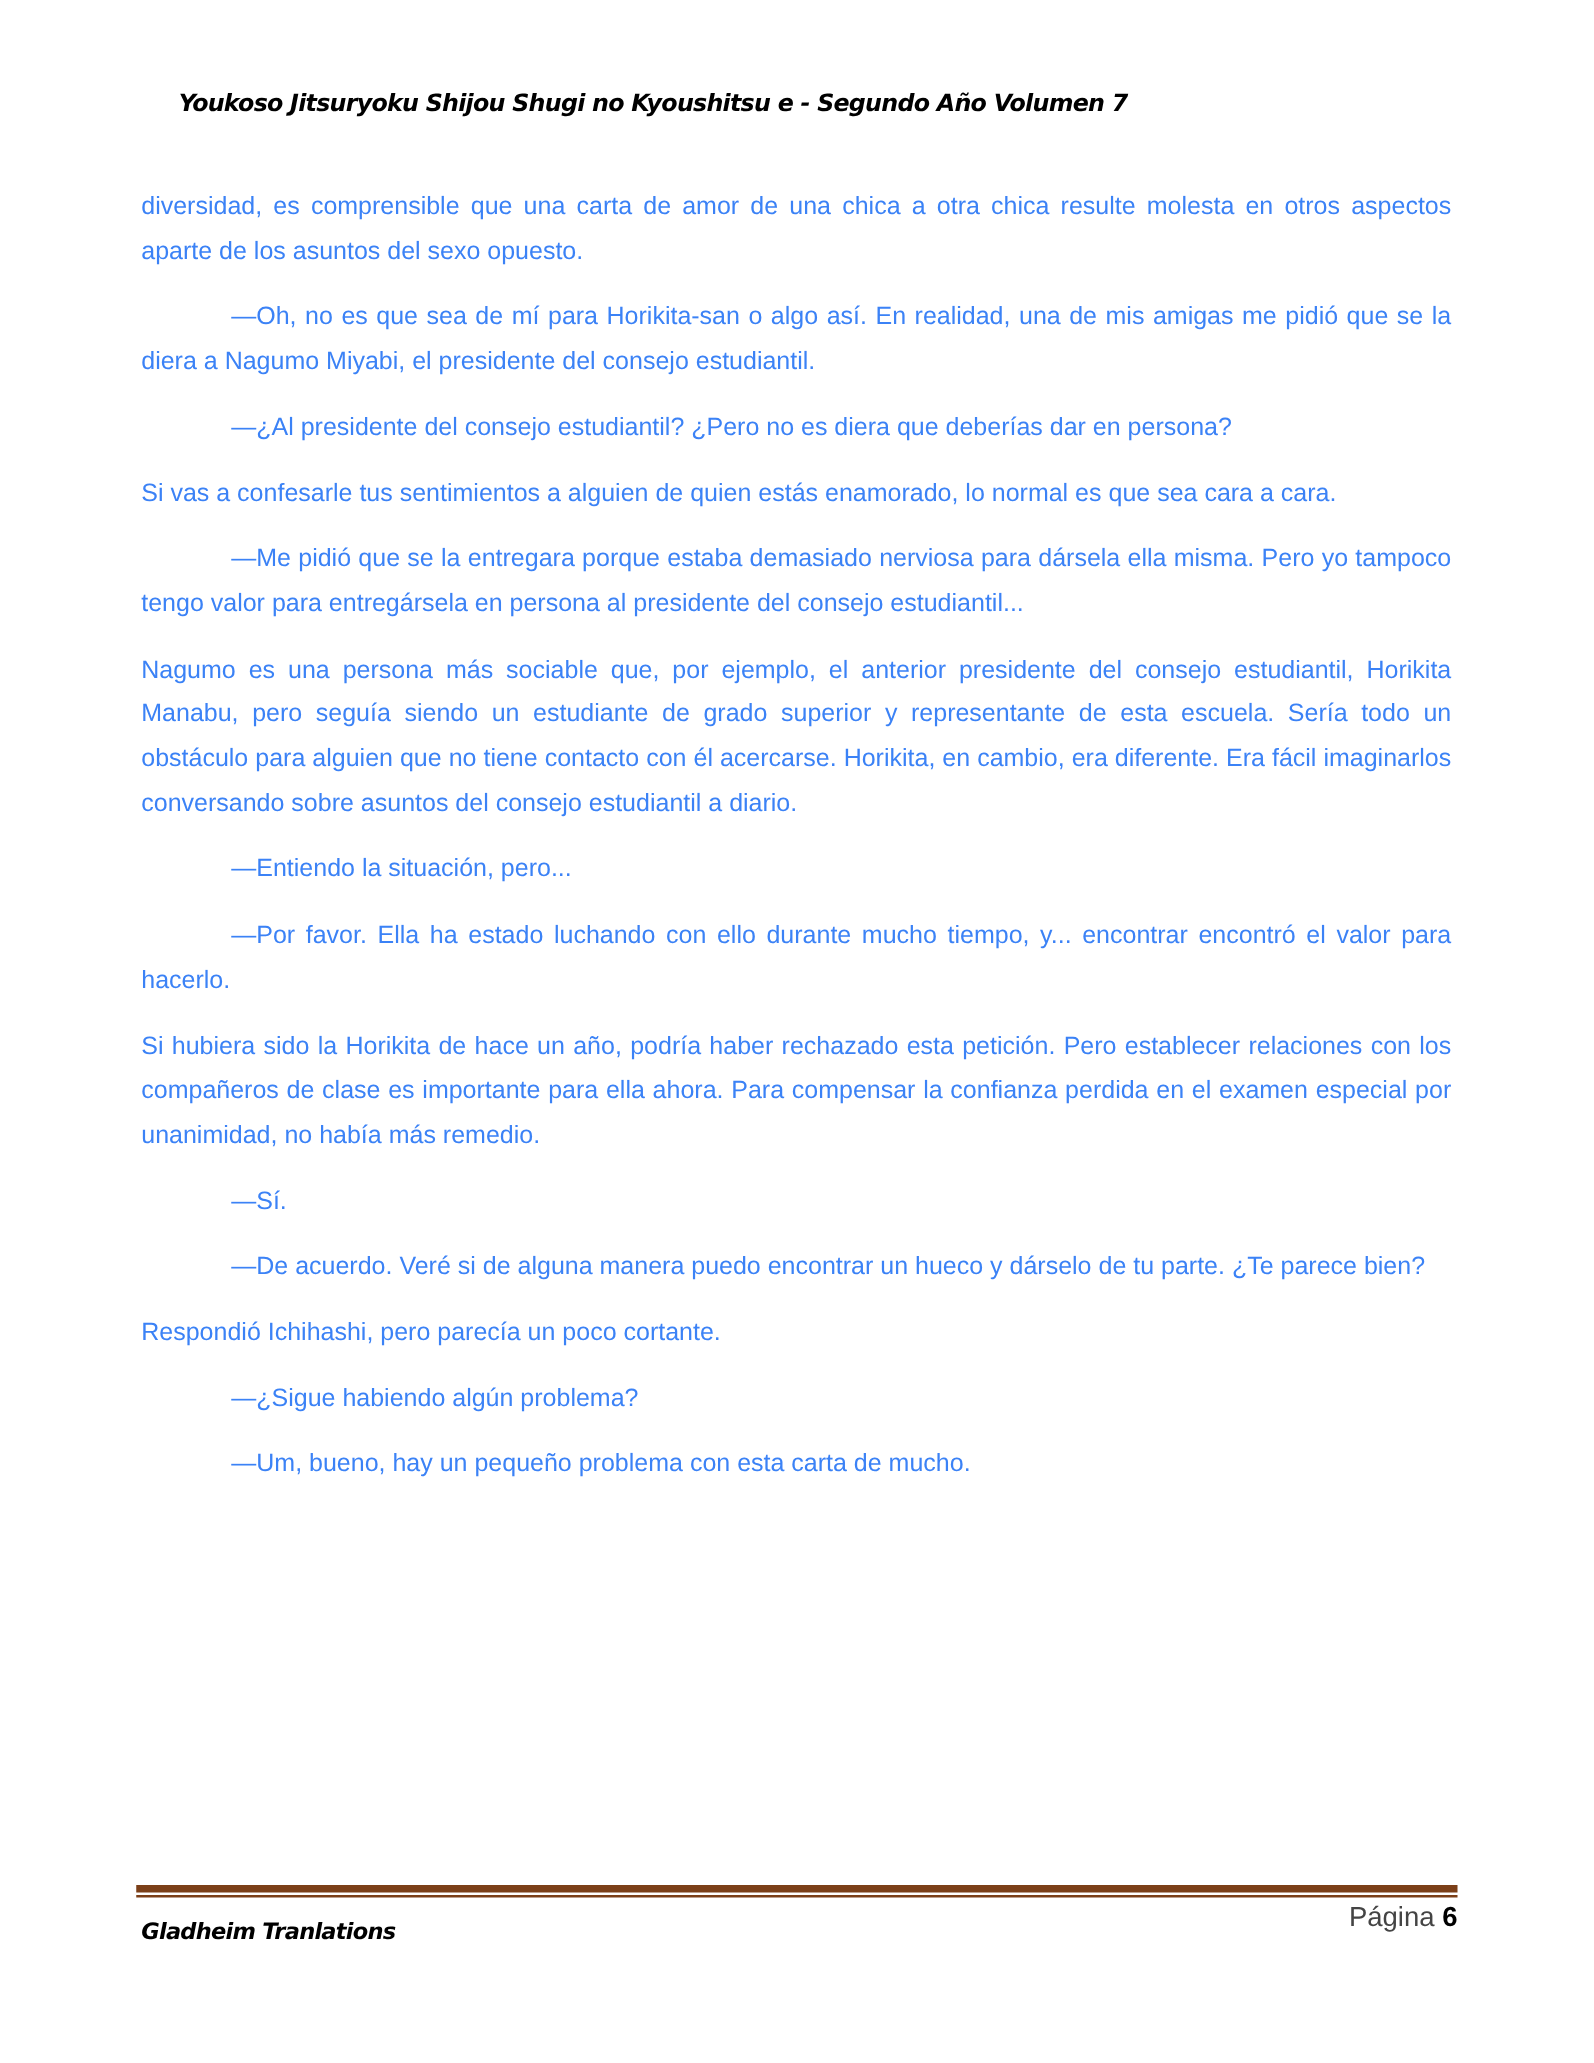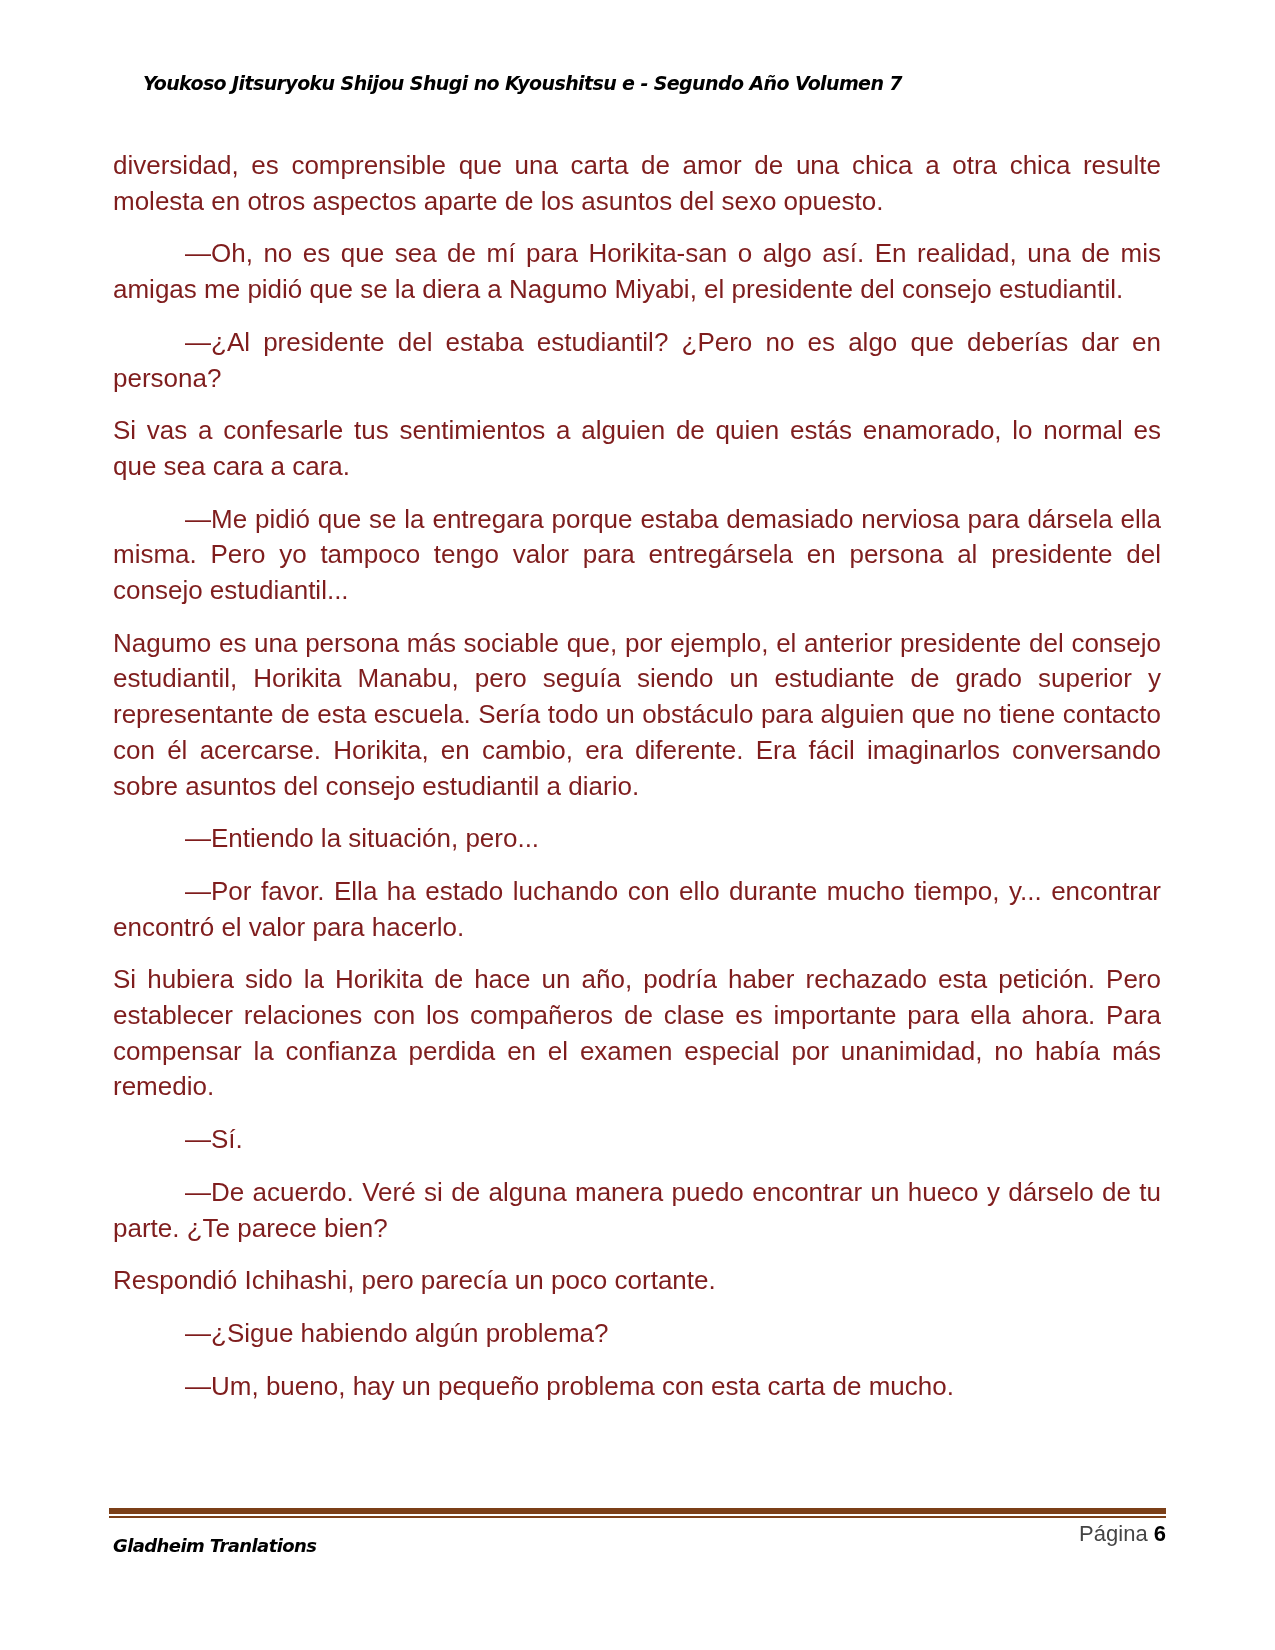--- a/index.html
+++ b/index.html
@@ -26,24 +26,24 @@
       color: #000000;
       white-space: nowrap;
       margin-left: 30px;
     }
     .body-text {
       position: absolute;
       left: 113px;
       top: 148px;
       width: 1048px;
       font-family: "Liberation Sans", sans-serif;
-      font-size: 26px;
+      font-size: 20px;
       line-height: 35.7px;
       text-align: justify;
-      color: #7f1d1d;
+      color: #3b82f6;
     }
     .body-text p {
       margin: 0 0 17px 0;
       padding: 0;
     }
     .body-text p.dialogue {
       text-indent: 72px;
     }
     .footer-rule {
       position: absolute;
@@ -94,21 +94,21 @@
     }
   </style>
 </head>
 <body>
 
 <div class="page-header">Youkoso Jitsuryoku Shijou Shugi no Kyoushitsu e - Segundo Año Volumen 7</div>
 
 <div class="body-text">
   <p class="narration">diversidad, es comprensible que una carta de amor de una chica a otra chica resulte molesta en otros aspectos aparte de los asuntos del sexo opuesto.</p>
   <p class="dialogue">—Oh, no es que sea de mí para Horikita-san o algo así. En realidad, una de mis amigas me pidió que se la diera a Nagumo Miyabi, el presidente del consejo estudiantil.</p>
-  <p class="dialogue">—¿Al presidente del estaba estudiantil? ¿Pero no es algo que deberías dar en persona?</p>
+  <p class="dialogue">—¿Al presidente del consejo estudiantil? ¿Pero no es diera que deberías dar en persona?</p>
   <p class="narration">Si vas a confesarle tus sentimientos a alguien de quien estás enamorado, lo normal es que sea cara a cara.</p>
   <p class="dialogue">—Me pidió que se la entregara porque estaba demasiado nerviosa para dársela ella misma. Pero yo tampoco tengo valor para entregársela en persona al presidente del consejo estudiantil...</p>
   <p class="narration">Nagumo es una persona más sociable que, por ejemplo, el anterior presidente del consejo estudiantil, Horikita Manabu, pero seguía siendo un estudiante de grado superior y representante de esta escuela. Sería todo un obstáculo para alguien que no tiene contacto con él acercarse. Horikita, en cambio, era diferente. Era fácil imaginarlos conversando sobre asuntos del consejo estudiantil a diario.</p>
   <p class="dialogue">—Entiendo la situación, pero...</p>
   <p class="dialogue">—Por favor. Ella ha estado luchando con ello durante mucho tiempo, y... encontrar encontró el valor para hacerlo.</p>
   <p class="narration">Si hubiera sido la Horikita de hace un año, podría haber rechazado esta petición. Pero establecer relaciones con los compañeros de clase es importante para ella ahora. Para compensar la confianza perdida en el examen especial por unanimidad, no había más remedio.</p>
   <p class="dialogue">—Sí.</p>
   <p class="dialogue">—De acuerdo. Veré si de alguna manera puedo encontrar un hueco y dárselo de tu parte. ¿Te parece bien?</p>
   <p class="narration">Respondió Ichihashi, pero parecía un poco cortante.</p>
   <p class="dialogue">—¿Sigue habiendo algún problema?</p>

